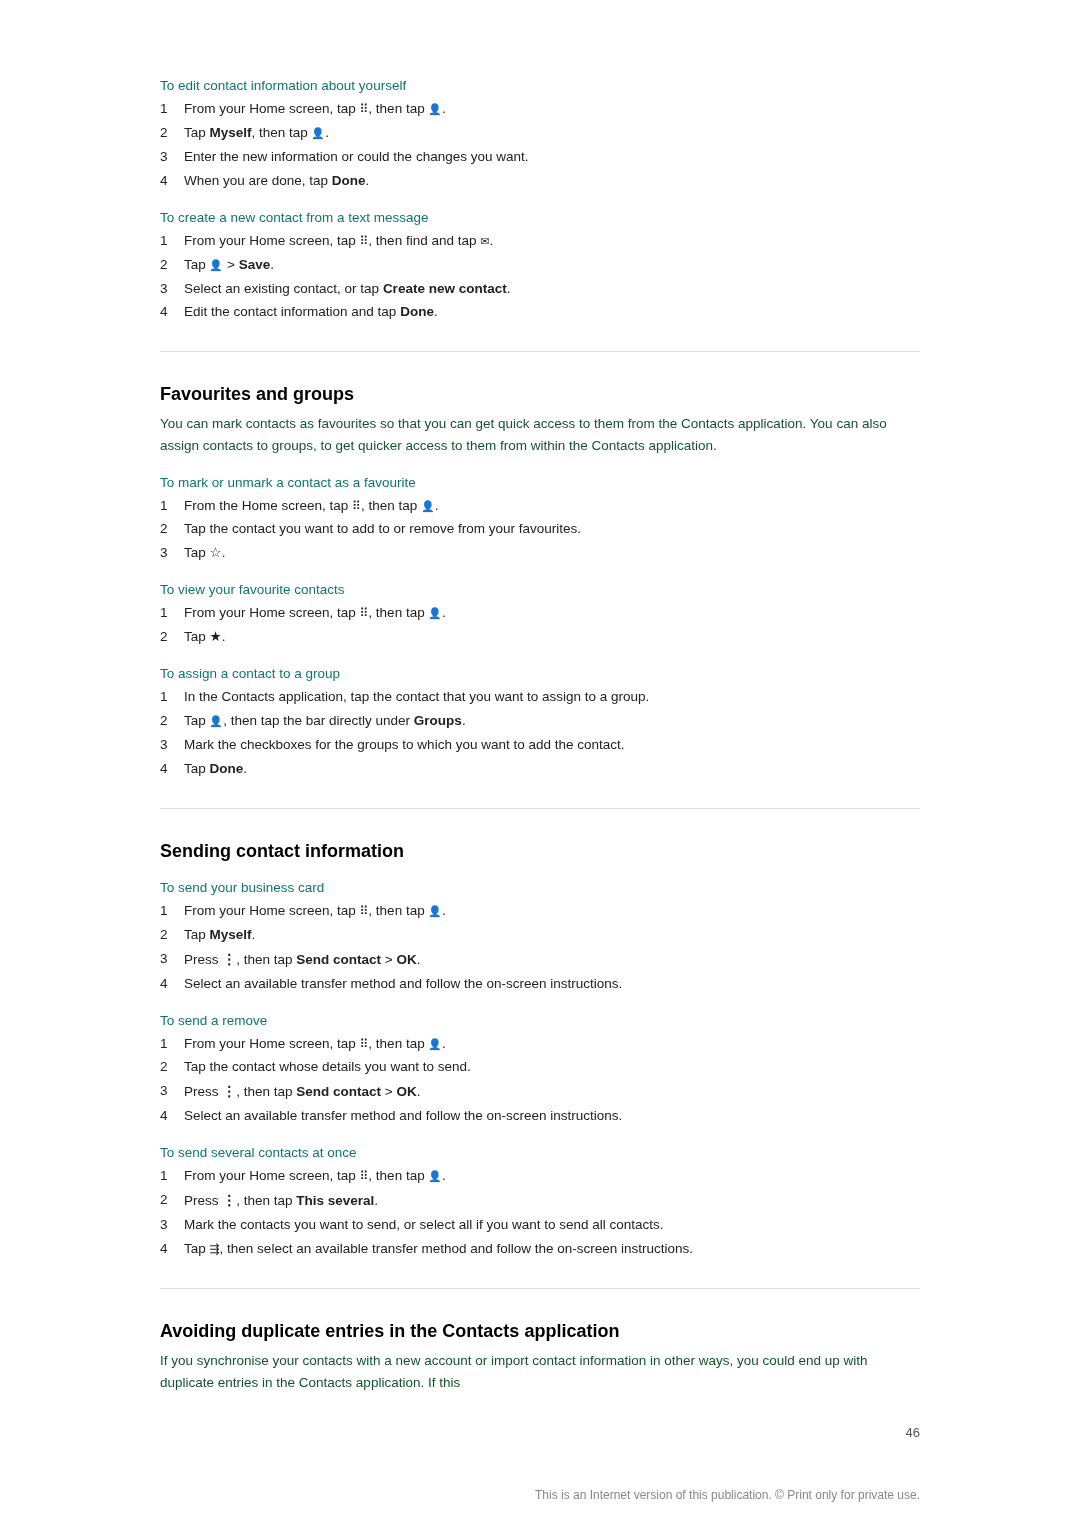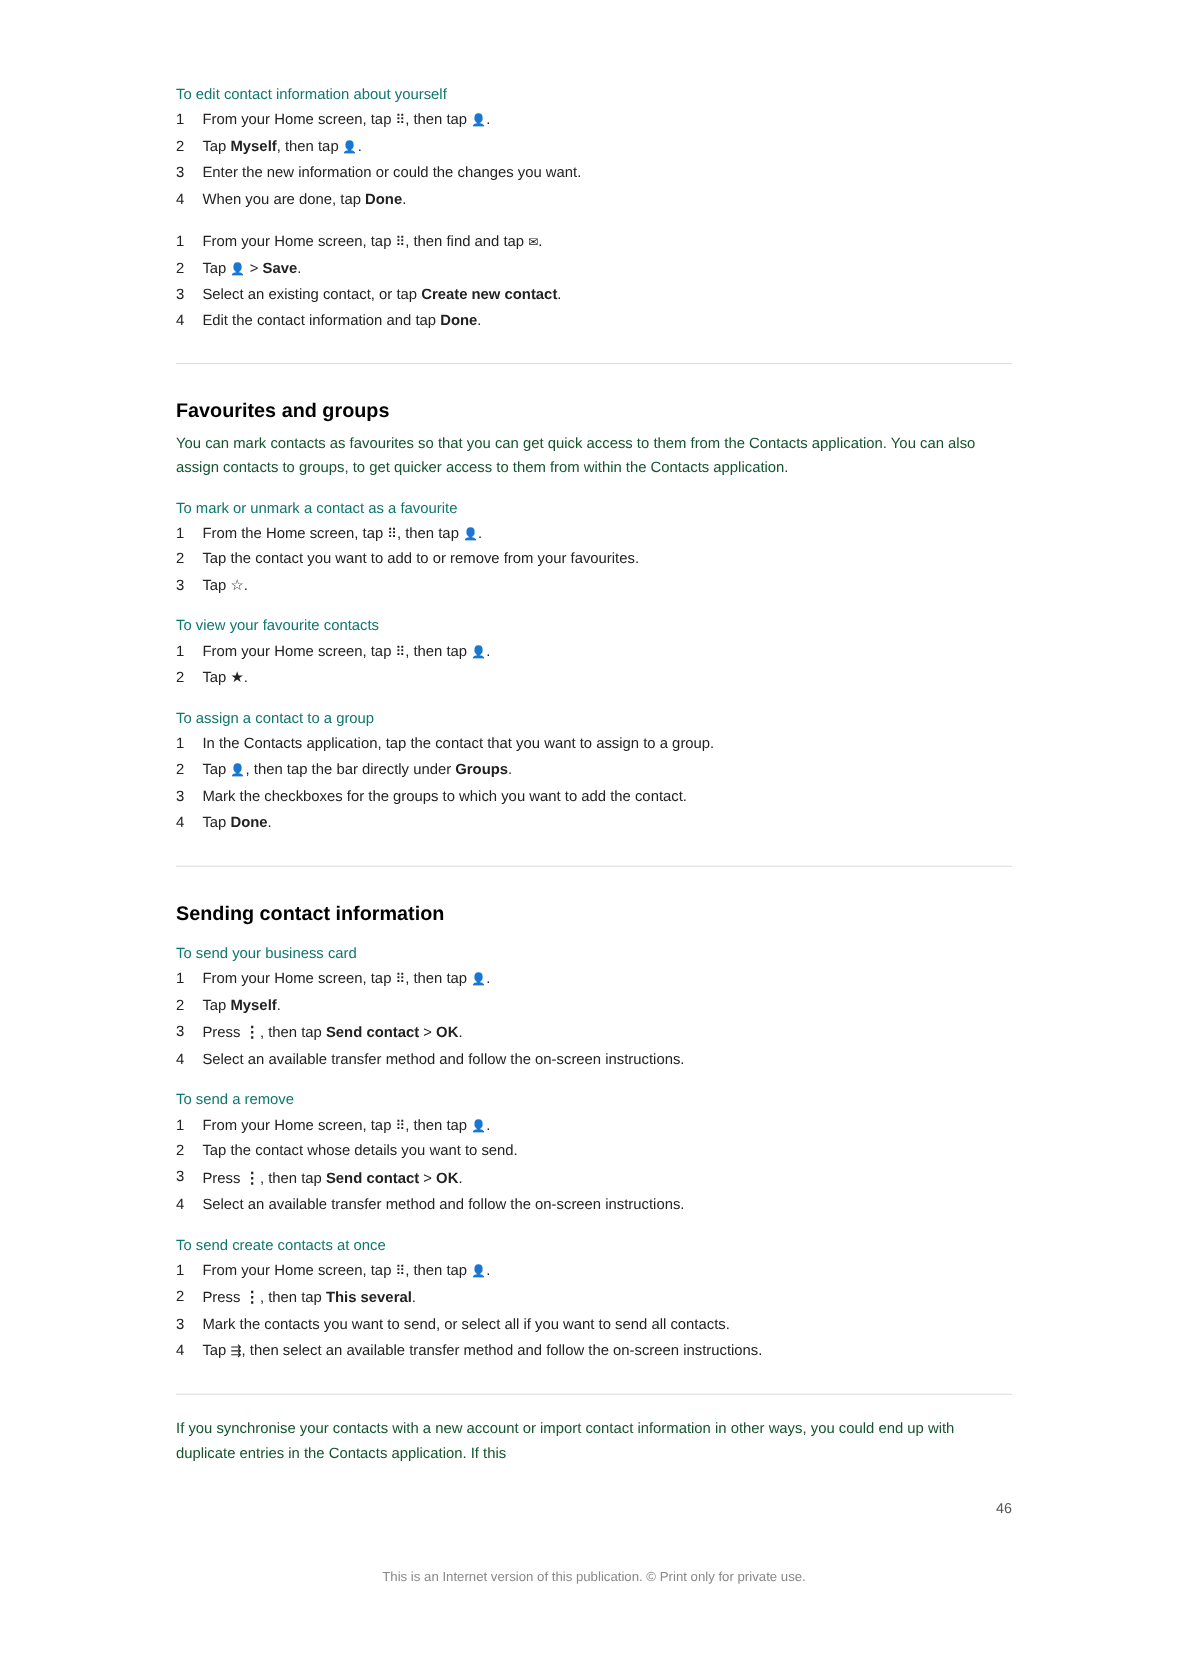--- a/index.html
+++ b/index.html
@@ -53,21 +53,21 @@
     }
     .section-block {
       margin-bottom: 8px;
     }
     .section-divider {
       border: none;
       border-top: 1px solid #ddd;
       margin: 28px 0 20px 0;
     }
     .page-footer {
-      text-align: center;
+      text-align: right;
       font-size: 12px;
       color: #888;
       margin-top: 48px;
     }
     .page-number {
       text-align: right;
       font-size: 13px;
       color: #555;
       margin: 32px 0 8px 0;
     }
@@ -97,20 +97,21 @@
       <span class="step-text">Enter the new information or could the changes you want.</span>
     </li>
     <li>
       <span class="step-num">4</span>
       <span class="step-text">When you are done, tap <span class="bold">Done</span>.</span>
     </li>
   </ol>
 </div>
 
 <div class="section-block" style="margin-top:18px;">
+  <div class="sub-heading">To create a new contact from a text message</div>
   <ol class="step-list">
     <li>
       <span class="step-num">1</span>
       <span class="step-text">From your Home screen, tap <span class="icon-grid"></span>, then find and tap <span class="icon-msg"></span>.</span>
     </li>
     <li>
       <span class="step-num">2</span>
       <span class="step-text">Tap <span class="icon-person"></span> &gt; <span class="bold">Save</span>.</span>
     </li>
     <li>
@@ -217,21 +218,21 @@
     <li>
       <span class="step-num">3</span>
       <span class="step-text">Press <span class="icon-menu"></span>, then tap <span class="bold">Send contact</span> &gt; <span class="bold">OK</span>.</span>
     </li>
     <li>
       <span class="step-num">4</span>
       <span class="step-text">Select an available transfer method and follow the on-screen instructions.</span>
     </li>
   </ol>
 
-  <div class="sub-heading">To send create contacts at once</div>
+  <div class="sub-heading">To send several contacts at once</div>
   <ol class="step-list">
     <li>
       <span class="step-num">1</span>
       <span class="step-text">From your Home screen, tap <span class="icon-grid"></span>, then tap <span class="icon-person"></span>.</span>
     </li>
     <li>
       <span class="step-num">2</span>
       <span class="step-text">Press <span class="icon-menu"></span>, then tap <span class="bold">This several</span>.</span>
     </li>
     <li>
@@ -241,17 +242,18 @@
     <li>
       <span class="step-num">4</span>
       <span class="step-text">Tap <span class="icon-share"></span>, then select an available transfer method and follow the on-screen instructions.</span>
     </li>
   </ol>
 </div>
 
 <hr class="section-divider">
 
 <div class="section-block">
+  <div class="section-heading">Avoiding duplicate entries in the Contacts application</div>
   <p class="desc-para">If you synchronise your contacts with a new account or import contact information in other ways, you could end up with duplicate entries in the Contacts application. If this</p>
 </div>
 
 <div class="page-number">46</div>
 <div class="page-footer">This is an Internet version of this publication. © Print only for private use.</div>
 
 </body></html>

